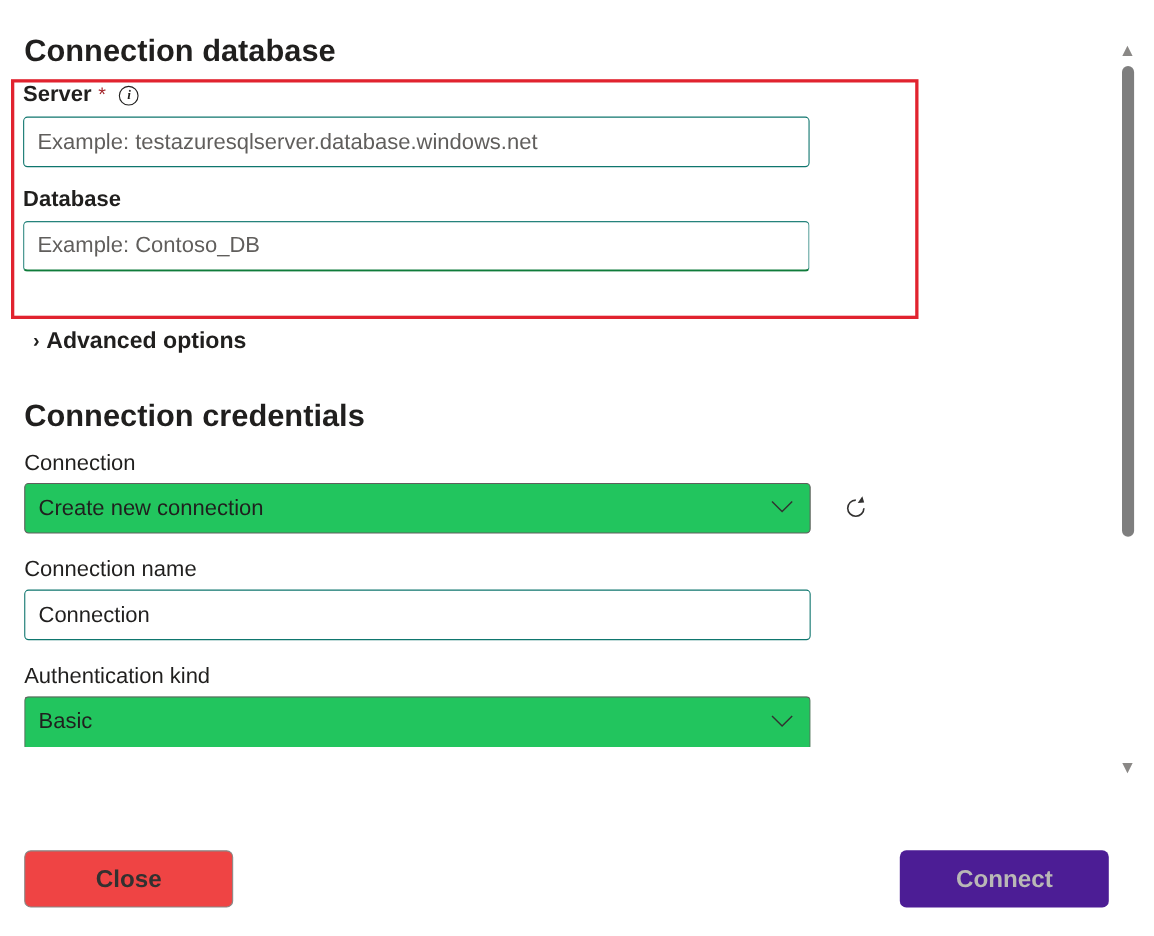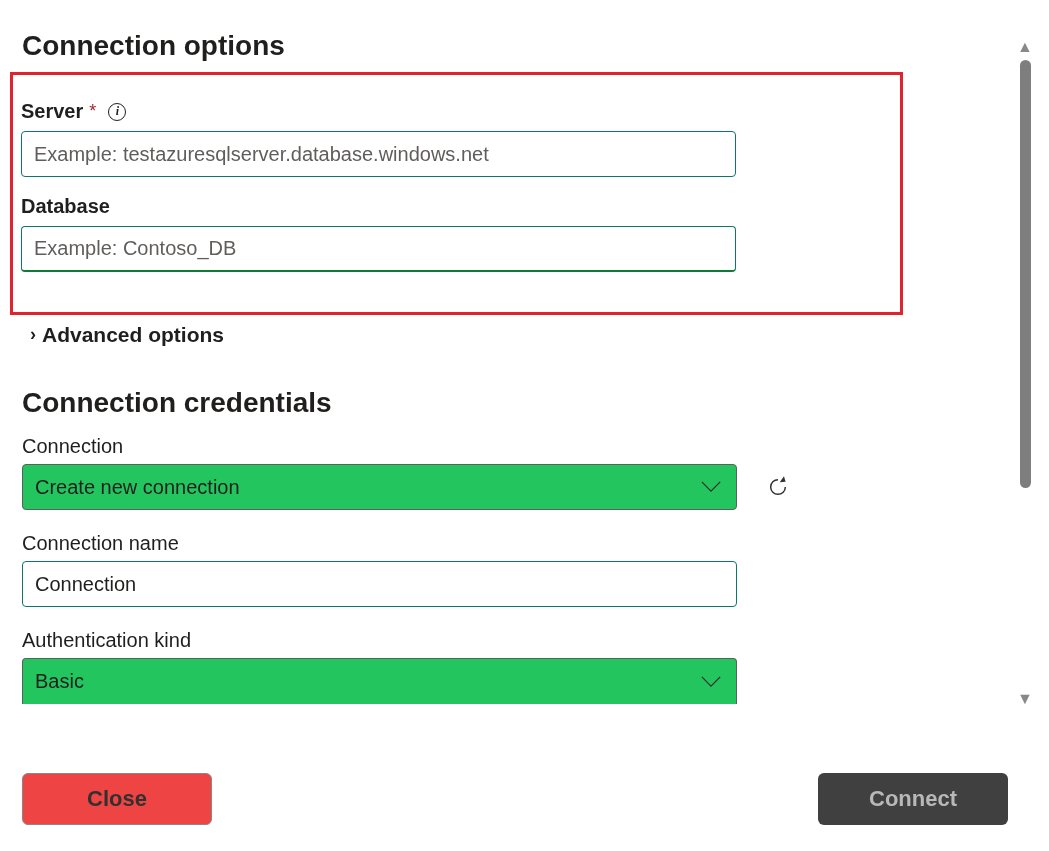--- a/index.html
+++ b/index.html
@@ -18,25 +18,25 @@
       width: 990px;
     }
     .section-title {
       font-size: 28px;
       font-weight: 600;
       margin: 0 0 16px 0;
       color: #201f1e;
     }
     .highlight-box {
       border: 3px solid #e1232f;
-      padding: 25px 10px 24px 8px;
+      padding: 0 10px 24px 8px;
       margin-left: -12px;
       margin-bottom: 6px;
       margin-top: -6px;
-      width: 893px;
+      width: 825px;
     }
     .field-group { margin-bottom: 18px; }
     .field-label {
       font-size: 20px;
       font-weight: 600;
       color: #201f1e;
       display: flex;
       align-items: center;
       gap: 6px;
       margin-bottom: 8px;
@@ -135,21 +135,21 @@
       font-size: 22px;
       font-weight: 600;
       cursor: pointer;
     }
     .btn-secondary {
       background: #ef4444;
       border: 1px solid #8a8886;
       color: #323130;
     }
     .btn-primary {
-      background: #404040;
+      background: #4c1d95;
       border: none;
       color: #b9b8b6;
       cursor: default;
     }
     .auth-dropdown { border-bottom: none; border-radius: 4px 4px 0 0; }
     
     .scroll-track {
       position: absolute;
       right: 14px;
       top: 38px;
@@ -169,21 +169,21 @@
       margin-top: 4px;
     }
     .scroll-gap { flex: 1; }
     .cred-group { margin-bottom: 22px; }
   </style>
 </head>
 <body>
 
 <div class="content">
 
-  <h2 class="section-title">Connection options</h2>
+  <h2 class="section-title">Connection database</h2>
 
   <div class="highlight-box">
     <div class="field-group">
       <div class="field-label">
         <span>Server</span>
         <span class="required">*</span>
         <span class="info-icon">i</span>
       </div>
       <input class="text-input" type="text" placeholder="Example: testazuresqlserver.database.windows.net" style="">
     </div>

